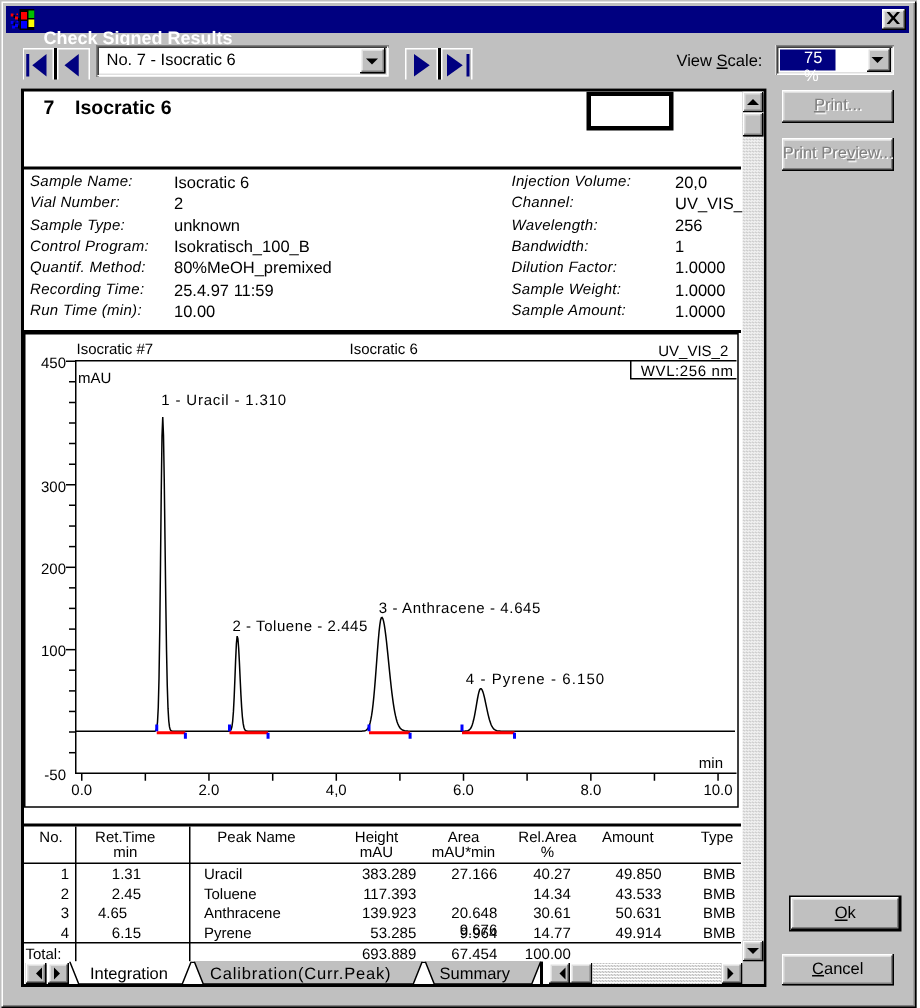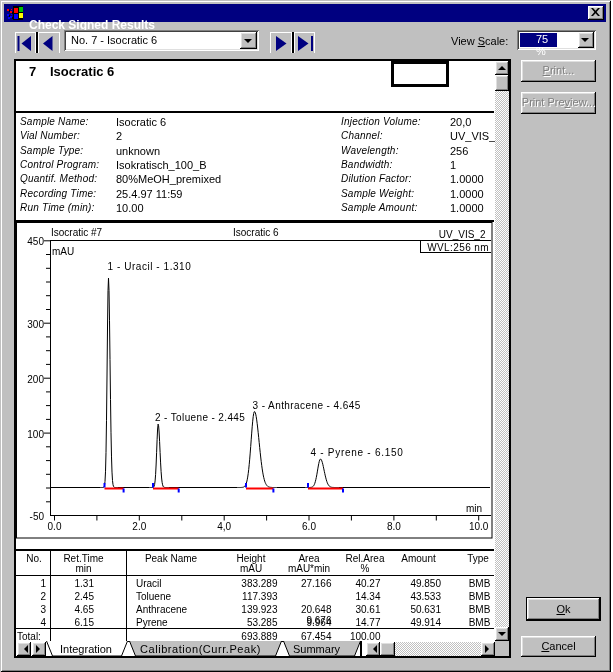--- a/index.html
+++ b/index.html
@@ -255,21 +255,21 @@
 <div class="cell" style="left:445px;width:37px;top:516.5px;text-align:center;">BMB</div>
 <div class="cell" style="left:2px;width:28px;top:529.5px;text-align:right;">2</div>
 <div class="cell" style="left:40px;width:38px;top:529.5px;text-align:right;">2.45</div>
 <div class="cell" style="left:120px;width:100px;top:529.5px;text-align:left;">Toluene</div>
 <div class="cell" style="left:200px;width:61.5px;top:529.5px;text-align:right;">117.393</div>
 <div class="cell" style="left:262px;width:53.5px;top:529.5px;text-align:right;margin-top:24px;">9.676</div>
 <div class="cell" style="left:320px;width:44.5px;top:529.5px;text-align:right;">14.34</div>
 <div class="cell" style="left:370px;width:55px;top:529.5px;text-align:right;">43.533</div>
 <div class="cell" style="left:445px;width:37px;top:529.5px;text-align:center;">BMB</div>
 <div class="cell" style="left:2px;width:28px;top:542.5px;text-align:right;">3</div>
-<div class="cell" style="left:40px;width:38px;top:542.5px;text-align:right;">4.65</div>
+<div class="cell" style="left:40px;width:38px;top:542.5px;text-align:center;">4.65</div>
 <div class="cell" style="left:120px;width:100px;top:542.5px;text-align:left;">Anthracene</div>
 <div class="cell" style="left:200px;width:61.5px;top:542.5px;text-align:right;">139.923</div>
 <div class="cell" style="left:262px;width:53.5px;top:542.5px;text-align:right;">20.648</div>
 <div class="cell" style="left:320px;width:44.5px;top:542.5px;text-align:right;">30.61</div>
 <div class="cell" style="left:370px;width:55px;top:542.5px;text-align:right;">50.631</div>
 <div class="cell" style="left:445px;width:37px;top:542.5px;text-align:center;">BMB</div>
 <div class="cell" style="left:2px;width:28px;top:555.5px;text-align:right;">4</div>
 <div class="cell" style="left:40px;width:38px;top:555.5px;text-align:right;">6.15</div>
 <div class="cell" style="left:120px;width:100px;top:555.5px;text-align:left;">Pyrene</div>
 <div class="cell" style="left:200px;width:61.5px;top:555.5px;text-align:right;">53.285</div>

